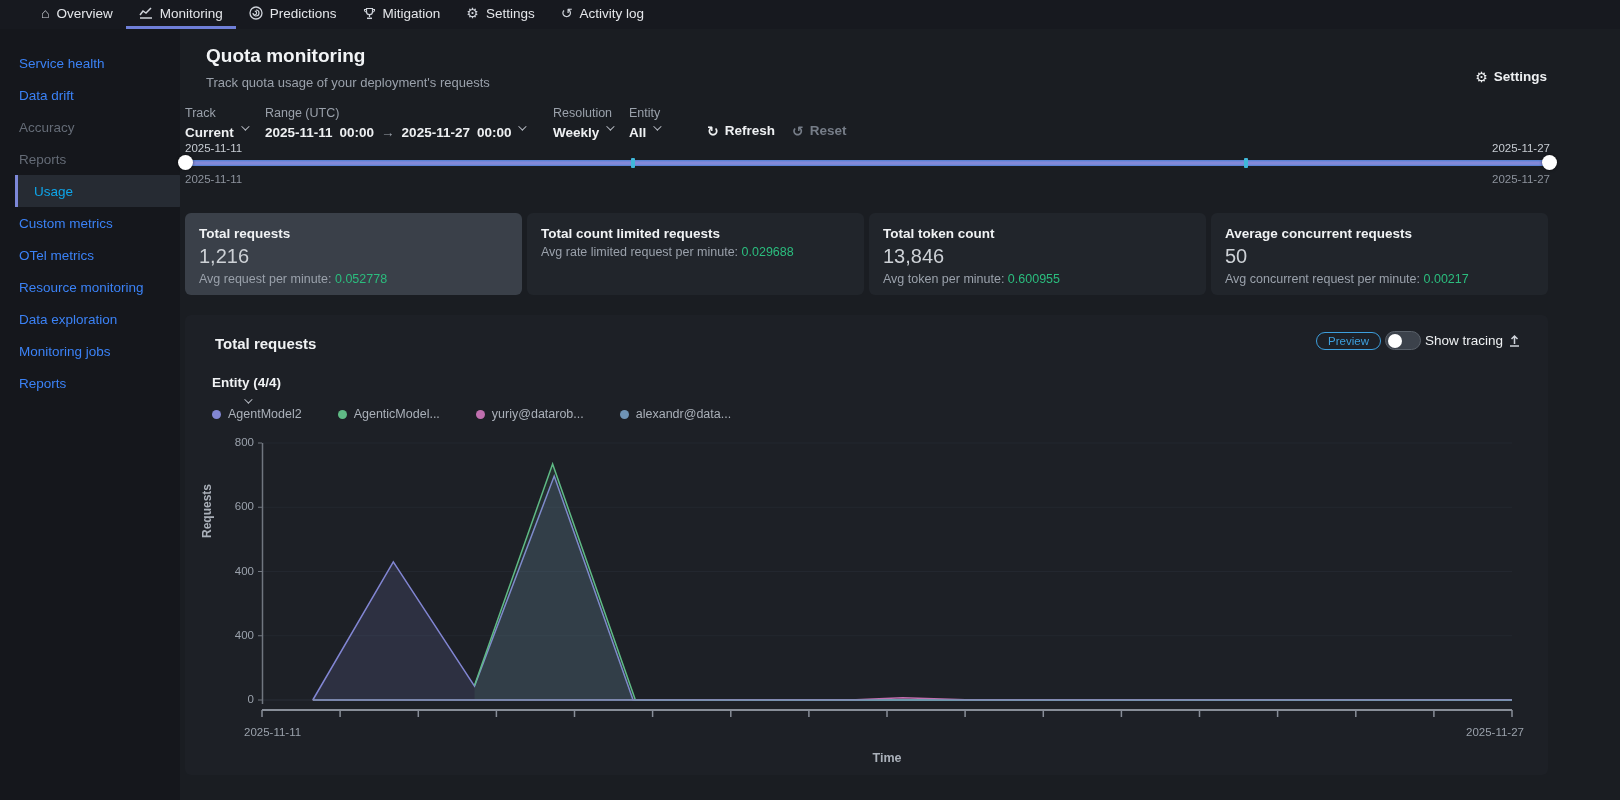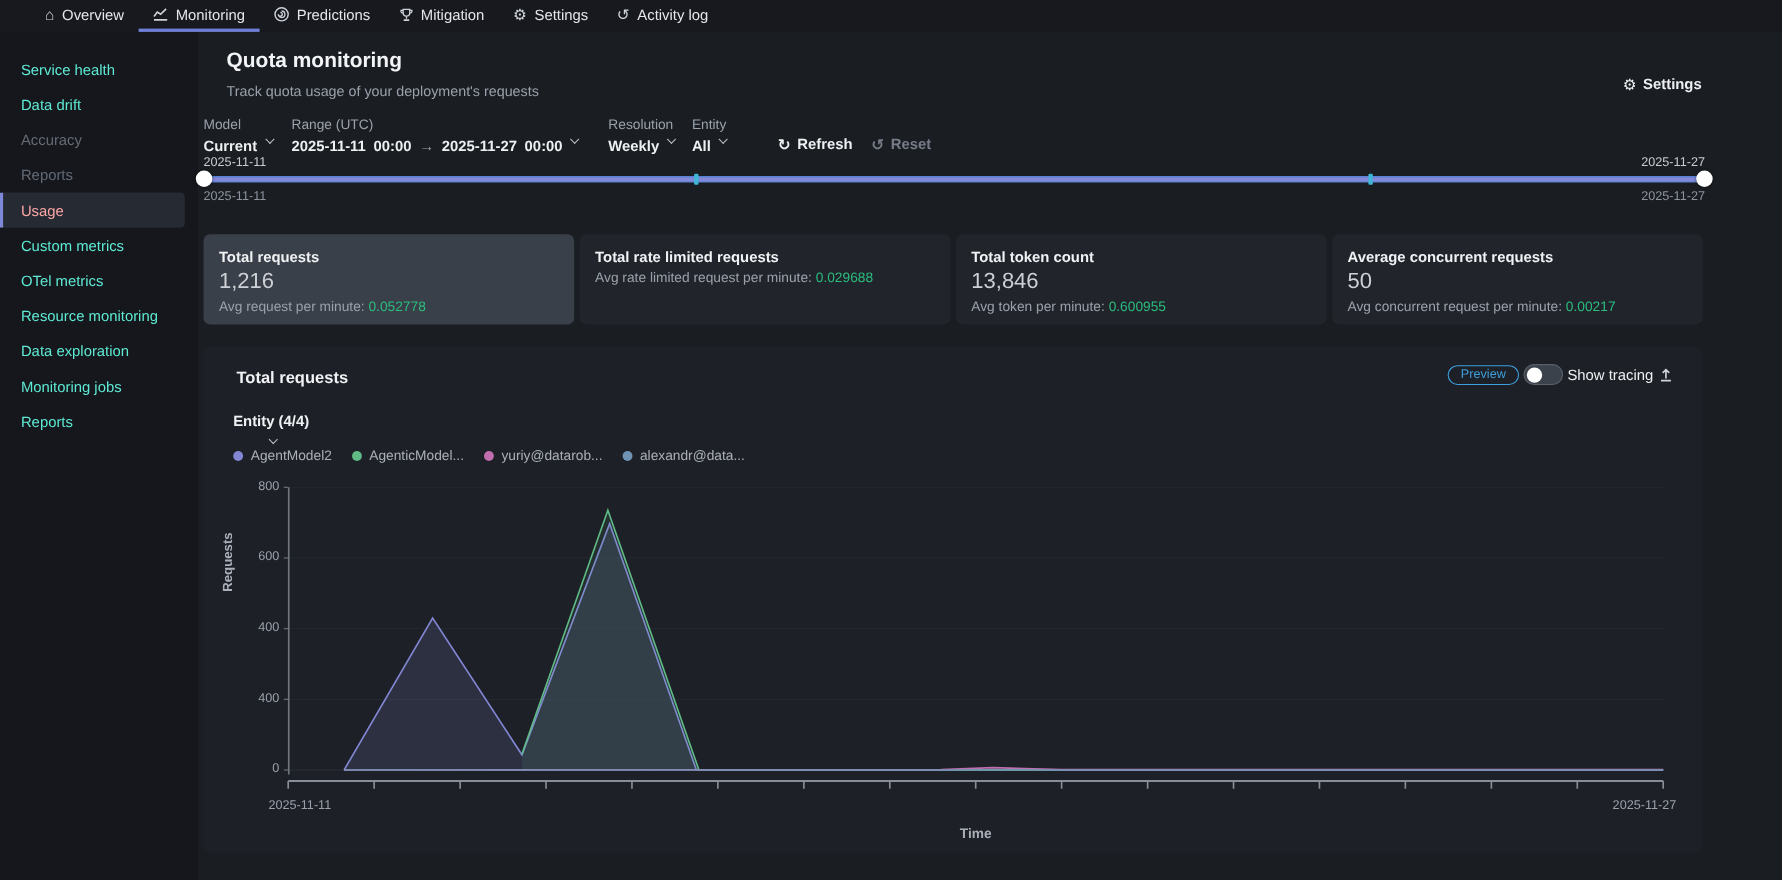--- a/index.html
+++ b/index.html
@@ -11,24 +11,24 @@
     background:#17191f; display:flex; align-items:stretch; padding-left:28px; z-index:5; }
   .nav-item { display:flex; align-items:center; gap:7px; padding:0 13px; font-size:13.5px;
     color:#e4e6ea; cursor:pointer; border-bottom:3px solid transparent; }
   .nav-item.active { border-bottom-color:#6f7fd8; }
   .nav-ico { display:inline-flex; align-items:center; color:#cfd3da; font-size:14px; line-height:1; }
   .nav-ico svg { display:block; }
 
   
   #sidebar { position:absolute; left:0; top:29px; width:180px; height:771px; background:#15171c; padding-top:18px; }
   .side-item { height:32px; display:flex; align-items:center; padding-left:16px; font-size:13.5px;
-    color:#5eead4; cursor:pointer; border-left:3px solid transparent; }
+    color:#3b82f6; cursor:pointer; border-left:3px solid transparent; }
   .side-item.disabled { color:#646b76; }
-  .side-item.active { background:#262b33; border-left-color:#7d88d8; color:#fca5a5;
-    border-radius:0 4px 4px 0; width:168px; }
+  .side-item.active { background:#262b33; border-left-color:#7d88d8; color:#0ea5e9;
+    border-radius:0 4px 4px 0; width:168px;margin-left:15px; }
 
   
   #main { position:absolute; left:180px; top:29px; width:1440px; height:771px; background:#1a1d22; }
 
   #page-title { position:absolute; left:26px; top:16px; font-size:19px; font-weight:700; color:#f2f4f6; }
   #page-subtitle { position:absolute; left:26px; top:46px; font-size:13px; color:#9aa1ab; }
   #settings-btn { position:absolute; right:73px; top:40px; display:flex; align-items:center; gap:6px;
     font-size:13.5px; font-weight:700; color:#eef0f2; cursor:pointer; }
   .gear-glyph { font-size:14px; line-height:1; }
 
@@ -72,21 +72,21 @@
   #preview-badge { border:1px solid #3d9fdd; color:#3d9fdd; border-radius:11px; padding:2px 11px;
     font-size:11.5px; }
   #tracing-toggle { width:36px; height:19px; border-radius:10px; background:#3c424b; border:1px solid #596069;
     position:relative; cursor:pointer; }
   #tracing-toggle .knob { position:absolute; left:2px; top:1.5px; width:14px; height:14px; border-radius:50%; background:#fff; }
   #tracing-label { font-size:13.5px; color:#eef0f2; }
   #export-icon { cursor:pointer; display:flex; color:#cfd3da; }
 
   #entity-selector { position:absolute; left:27px; top:60px; font-size:13.5px; font-weight:700; color:#f0f2f4;
     display:flex; align-items:center; gap:8px; cursor:pointer;flex-direction:column; }
-  #legend { position:absolute; left:27px; top:92px; display:flex; gap:18px; }
+  #legend { position:absolute; left:27px; top:92px; display:flex; gap:36px; }
   .legend-item { display:flex; align-items:center; gap:7px; font-size:12.5px; color:#aab0b9; cursor:pointer; }
   .legend-item .dot { width:9px; height:9px; border-radius:50%; }
 
   #chart-area { position:absolute; left:77px; top:128px; width:1250px; height:275px; }
   #plot-svg { overflow:visible; display:block; }
   .ytick { position:absolute; width:42px; left:-50px; text-align:right; font-size:11.5px; color:#9aa1ab; }
   #ylabel { position:absolute; left:-62px; top:95px; font-size:12px; font-weight:700; color:#aab0b9;
     transform:rotate(-90deg); transform-origin:left top; }
   #x-start { position:absolute; left:-18px; top:283px; font-size:11.5px; color:#9aa1ab; }
   #x-end { position:absolute; right:-12px; top:283px; font-size:11.5px; color:#9aa1ab; }
@@ -178,21 +178,21 @@
 <div id="main">
 
   <div id="page-title">Quota monitoring</div>
   <div id="page-subtitle">Track quota usage of your deployment's requests</div>
   <div id="settings-btn">
     <span class="gear-glyph">⚙</span>
     <span>Settings</span>
   </div>
 
   <div class="fgroup" style="left:5px;">
-    <div class="flabel">Model</div>
+    <div class="flabel">Track</div>
     <div class="fvalue">
       <span>Current</span>
       <span class="chev"></span>
     </div>
   </div>
   <div class="fgroup" style="left:85px;">
     <div class="flabel">Range (UTC)</div>
     <div class="fvalue">
       <span>2025-11-11</span>
       <span>00:00</span>
@@ -237,21 +237,21 @@
       <div class="sl-handle" style="left:1357px;"></div>
     </div>
   </div>
 
   <div class="card selected" style="left:5px;">
     <div class="card-title">Total requests</div>
     <div class="card-value">1,216</div>
     <div class="card-sub"><span>Avg request per minute:</span> <b>0.052778</b></div>
   </div>
   <div class="card" style="left:347px;">
-    <div class="card-title">Total rate limited requests</div>
+    <div class="card-title">Total count limited requests</div>
     <div class="card-sub"><span>Avg rate limited request per minute:</span> <b>0.029688</b></div>
   </div>
   <div class="card" style="left:689px;">
     <div class="card-title">Total token count</div>
     <div class="card-value">13,846</div>
     <div class="card-sub"><span>Avg token per minute:</span> <b>0.600955</b></div>
   </div>
   <div class="card" style="left:1031px;">
     <div class="card-title">Average concurrent requests</div>
     <div class="card-value">50</div>

